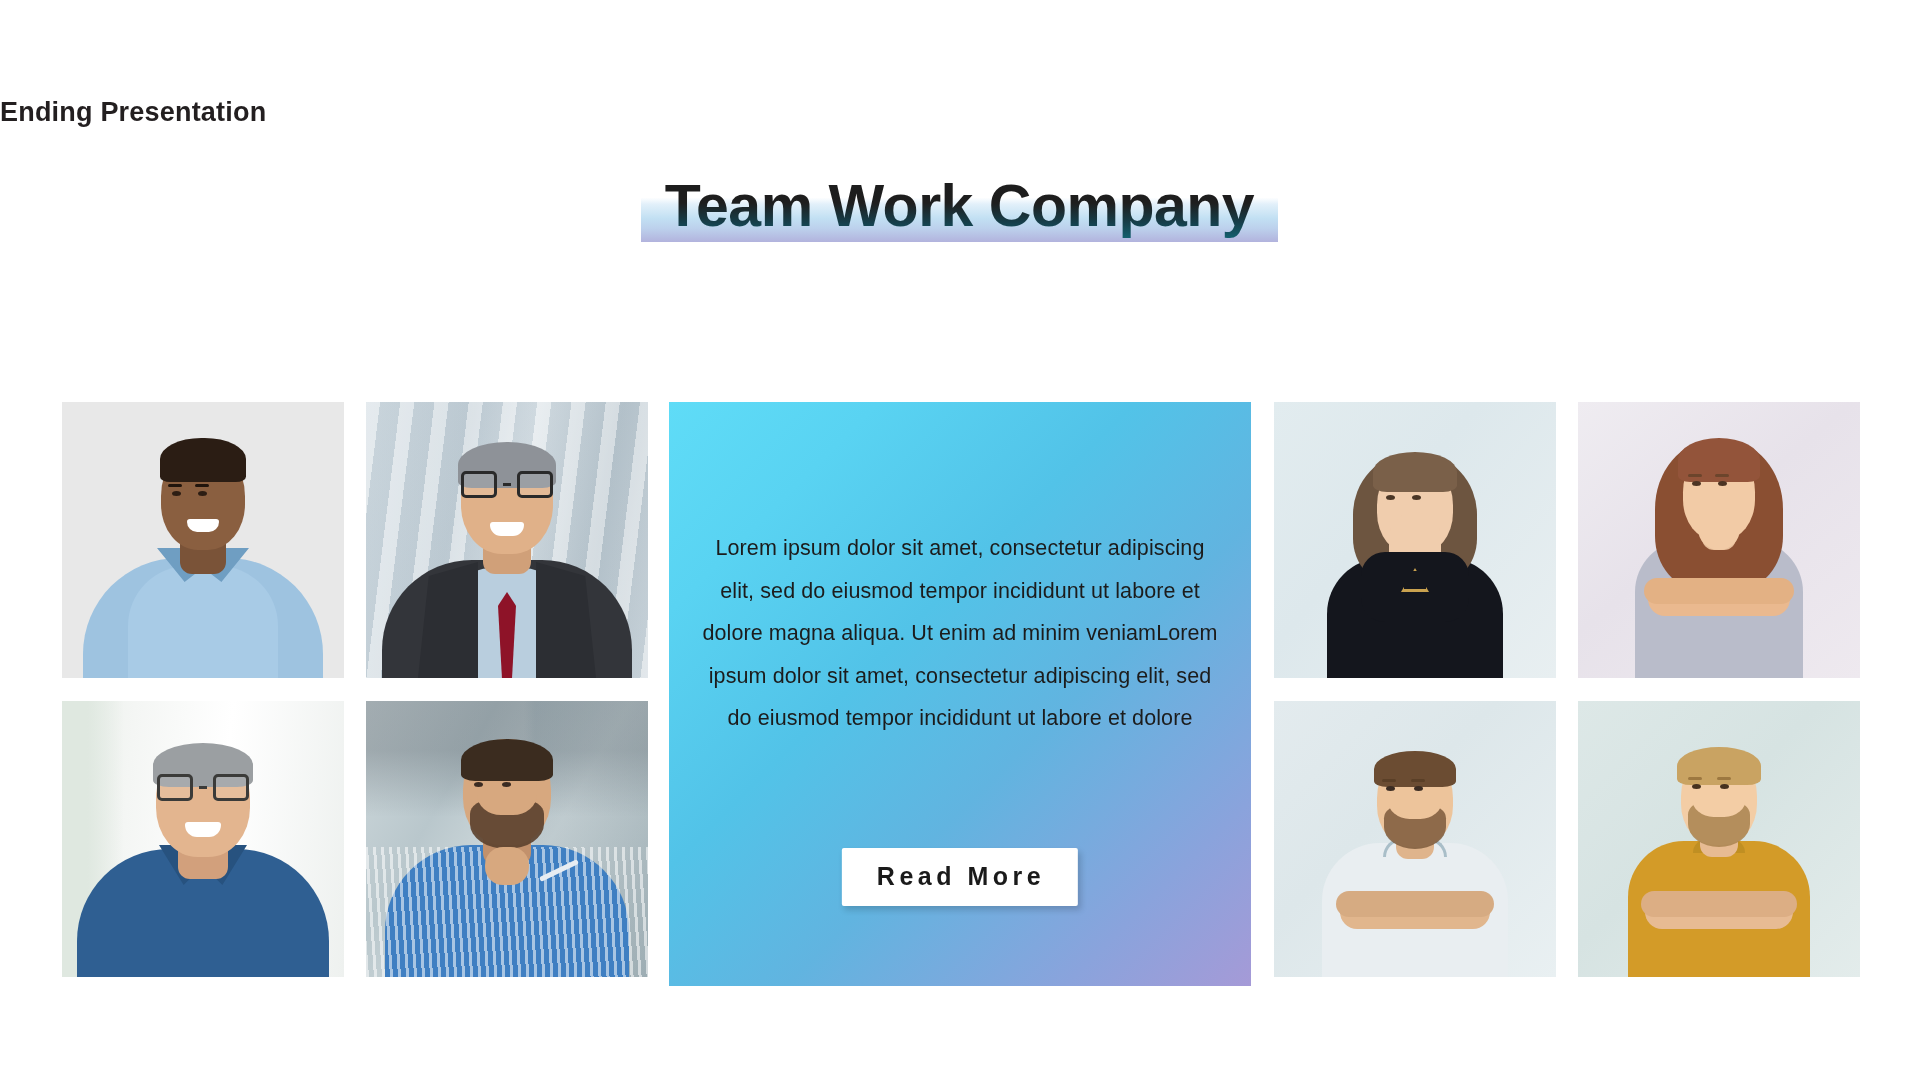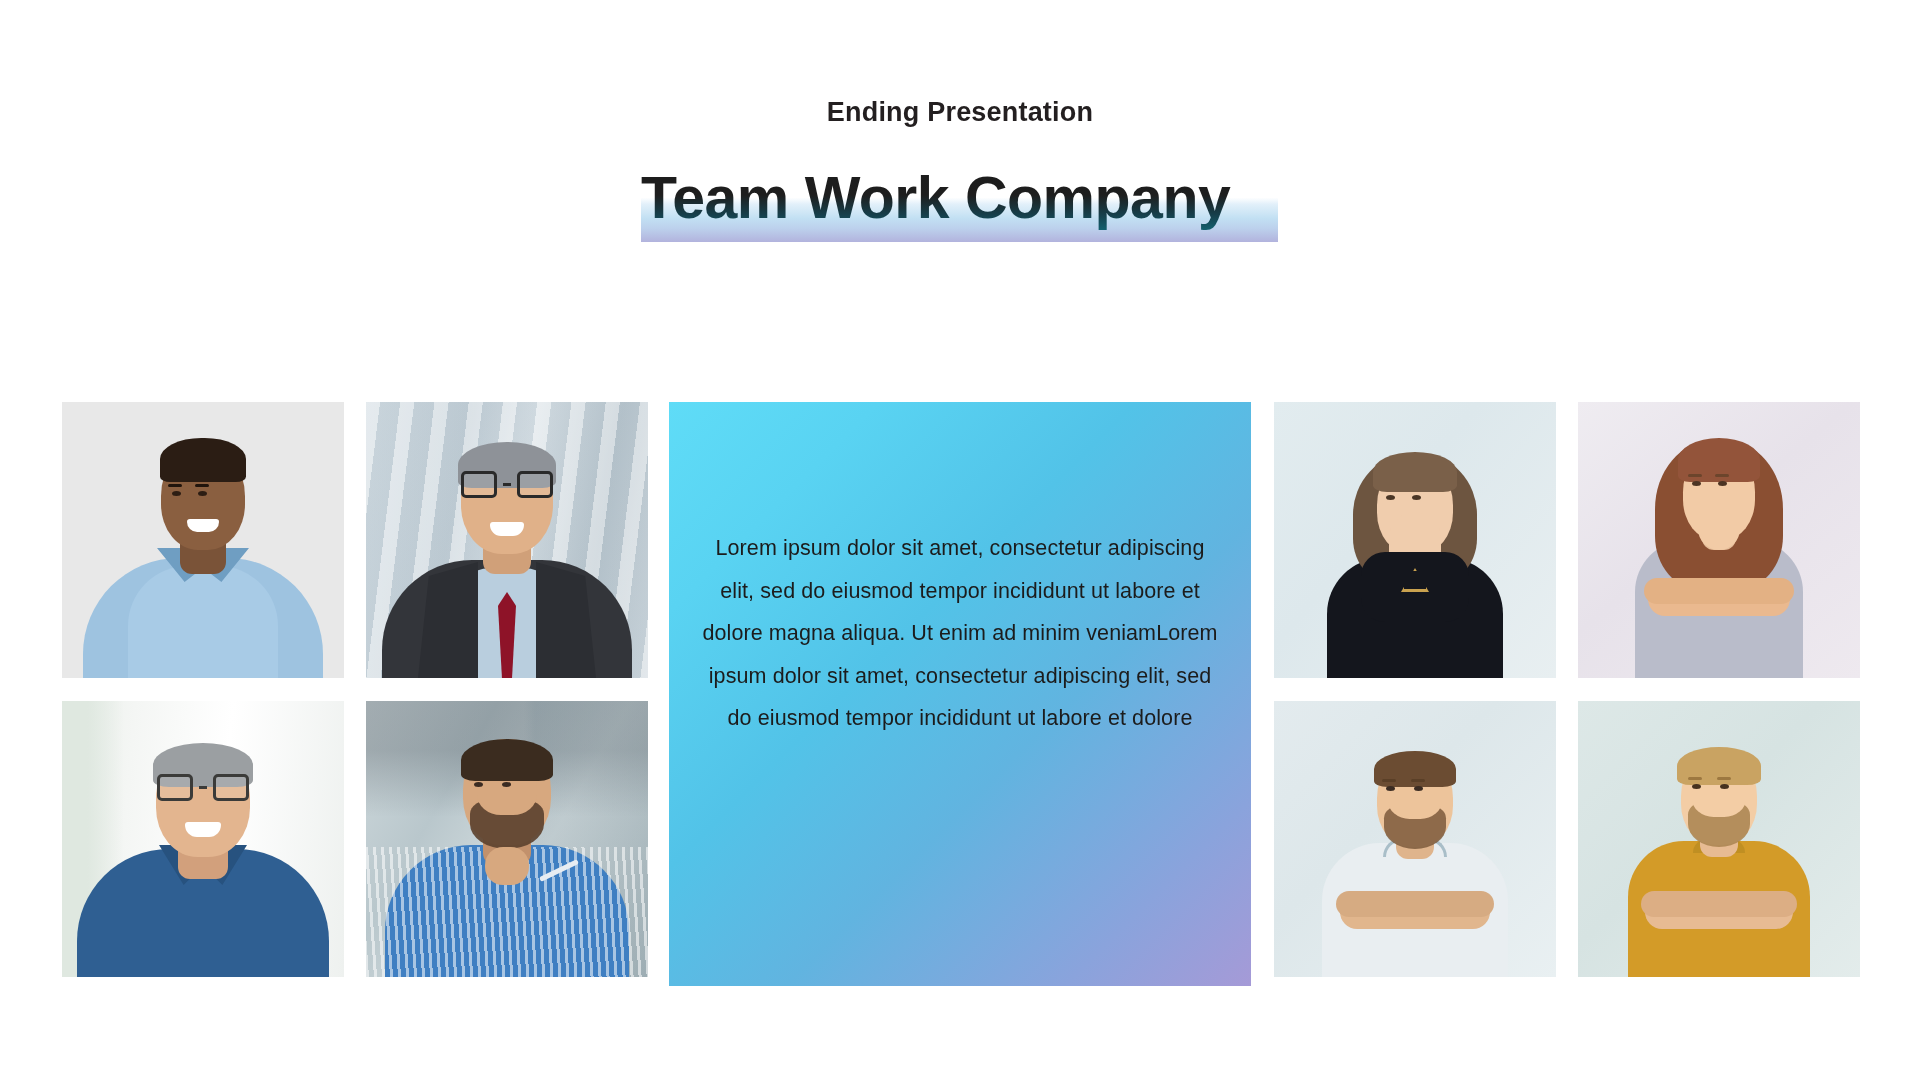--- a/index.html
+++ b/index.html
@@ -21,21 +21,21 @@
     left: 0;
     top: 0;
     width: 1920px;
     height: 300px;
   }
   .eyebrow {
     position: absolute;
     left: 0;
     top: 97px;
     width: 1920px;
-    text-align: center;
+    text-align: left;
     font-size: 27px;
     font-weight: bold;
     color: #231f20;
     letter-spacing: 0.2px;
   }
   .title-wrap {
     position: absolute;
     left: 641px;
     top: 160px;
     width: 637px;
@@ -50,23 +50,23 @@
     background: linear-gradient(180deg,
         #fdfeff 0%,
         #e2f0fa 14%,
         #c2e0f3 46%,
         #bcd0ec 70%,
         #b2b3dd 100%);
   }
   .title {
     position: absolute;
     left: 0;
-    top: 0;
+    top: 8px;
     width: 637px;
-    text-align: left;
+    text-align: center;
     font-size: 59px;
     font-weight: bold;
     line-height: 76px;
     letter-spacing: -0.5px;
     background: linear-gradient(180deg,
         #1c1c1c 0%,
         #1e1e1e 46%,
         #163f4b 72%,
         #14606e 92%,
         #1d7382 100%);
@@ -311,20 +311,21 @@
         <div class="eye" style="left:108px;bottom:190px;"></div>
         <div class="eye" style="left:136px;bottom:190px;"></div>
         <div class="hands" style="width:44px;height:38px;bottom:92px;background:#d7a87f;"></div>
         <div style="position:absolute;left:172px;bottom:104px;width:42px;height:5px;background:#e8edf2;border-radius:3px;transform:rotate(-26deg);"></div>
       </div>
     </div>
   </div>
 
   <div class="panel">
     <div class="panel-body">Lorem ipsum dolor sit amet, consectetur adipiscing elit, sed do eiusmod tempor incididunt ut labore et dolore magna aliqua. Ut enim ad minim veniamLorem ipsum dolor sit amet, consectetur adipiscing elit, sed do eiusmod tempor incididunt ut labore et dolore</div>
+    <button class="read-more">Read More</button>
   </div>
 
   <div class="grid right">
 
     <div class="cell c0">
       <div class="photo">
         <div class="bg" style="background:linear-gradient(130deg,#e2ecef 0%,#dde8ec 40%,#e8eff1 100%);"></div>
         <div class="torso" style="width:176px;height:120px;bottom:0;background:#14161d;border-radius:56px 56px 0 0;"></div>
         <div class="hair-back" style="width:124px;height:132px;bottom:92px;background:#6d5540;"></div>
         <div class="neck" style="width:36px;height:30px;bottom:112px;background:#e3bd9d;"></div>

